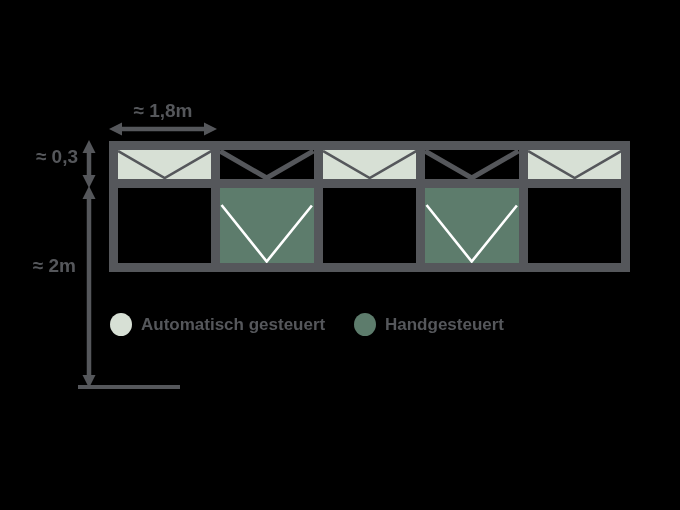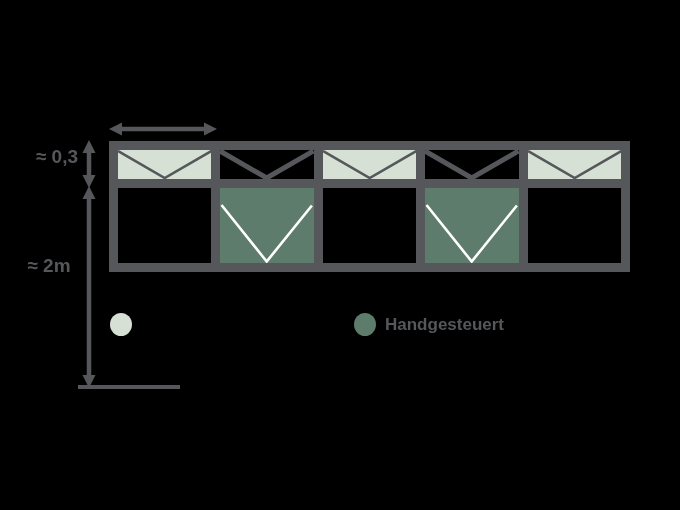--- a/index.html
+++ b/index.html
@@ -24,21 +24,21 @@
   
   .dim-label{
     position:absolute;
     font-size:19px;
     font-weight:bold;
     color:var(--text);
     white-space:nowrap;
   }
   .lbl-width{left:109px;top:100px;width:108px;text-align:center;}
   .lbl-transom{left:22px;top:146px;width:56px;text-align:right;}
-  .lbl-height{left:22px;top:255px;width:54px;text-align:center;}
+  .lbl-height{left:22px;top:255px;width:54px;text-align:right;}
   .lbl-ground{left:14px;top:370px;font-size:20px;}
 
   .arrow-svg{position:absolute;display:block;}
   .arrow-h{left:109px;top:121px;}
   .arrow-v-small{left:81px;top:140px;}
   .arrow-v-long{left:81px;top:186px;}
 
   .ground-line{
     position:absolute;left:78px;top:385px;width:102px;height:4px;
     background:var(--frame);
@@ -74,20 +74,21 @@
   .swatch{width:22px;height:23px;border-radius:50%;flex:0 0 auto;}
   .legend-label{
     font-size:17px;font-weight:bold;color:var(--text);white-space:nowrap;
   }
 </style>
 </head>
 <body>
 
 <div class="stage">
 
+  <div class="dim-label lbl-width">≈ 1,8m</div>
   <svg class="arrow-svg arrow-h" width="108" height="16" viewBox="0 0 108 16">
     <polygon points="0,8 13,1.5 13,14.5" fill="var(--frame)"></polygon>
     <polygon points="108,8 95,1.5 95,14.5" fill="var(--frame)"></polygon>
     <line x1="10" y1="8" x2="98" y2="8" stroke="var(--frame)" stroke-width="4.5"></line>
   </svg>
 
   <div class="dim-label lbl-transom">≈ 0,3</div>
   <svg class="arrow-svg arrow-v-small" width="16" height="48" viewBox="0 0 16 48">
     <polygon points="8,0 1.5,13 14.5,13" fill="var(--frame)"></polygon>
     <polygon points="8,48 1.5,35 14.5,35" fill="var(--frame)"></polygon>
@@ -156,19 +157,20 @@
             </svg>
           </div>
           <div class="rail"></div>
           <div class="main m-fixed"></div>
         </div>
       </div>
   </div>
 
   <div class="legend-item li-0">
     <span class="swatch" style="background: rgb(215, 224, 213);"></span>
+    <span class="legend-label">Automatisch gesteuert</span>
   </div>
   <div class="legend-item li-1">
     <span class="swatch" style="background: rgb(93, 124, 108);"></span>
     <span class="legend-label">Handgesteuert</span>
   </div>
 
 </div>
 
 </body></html>

